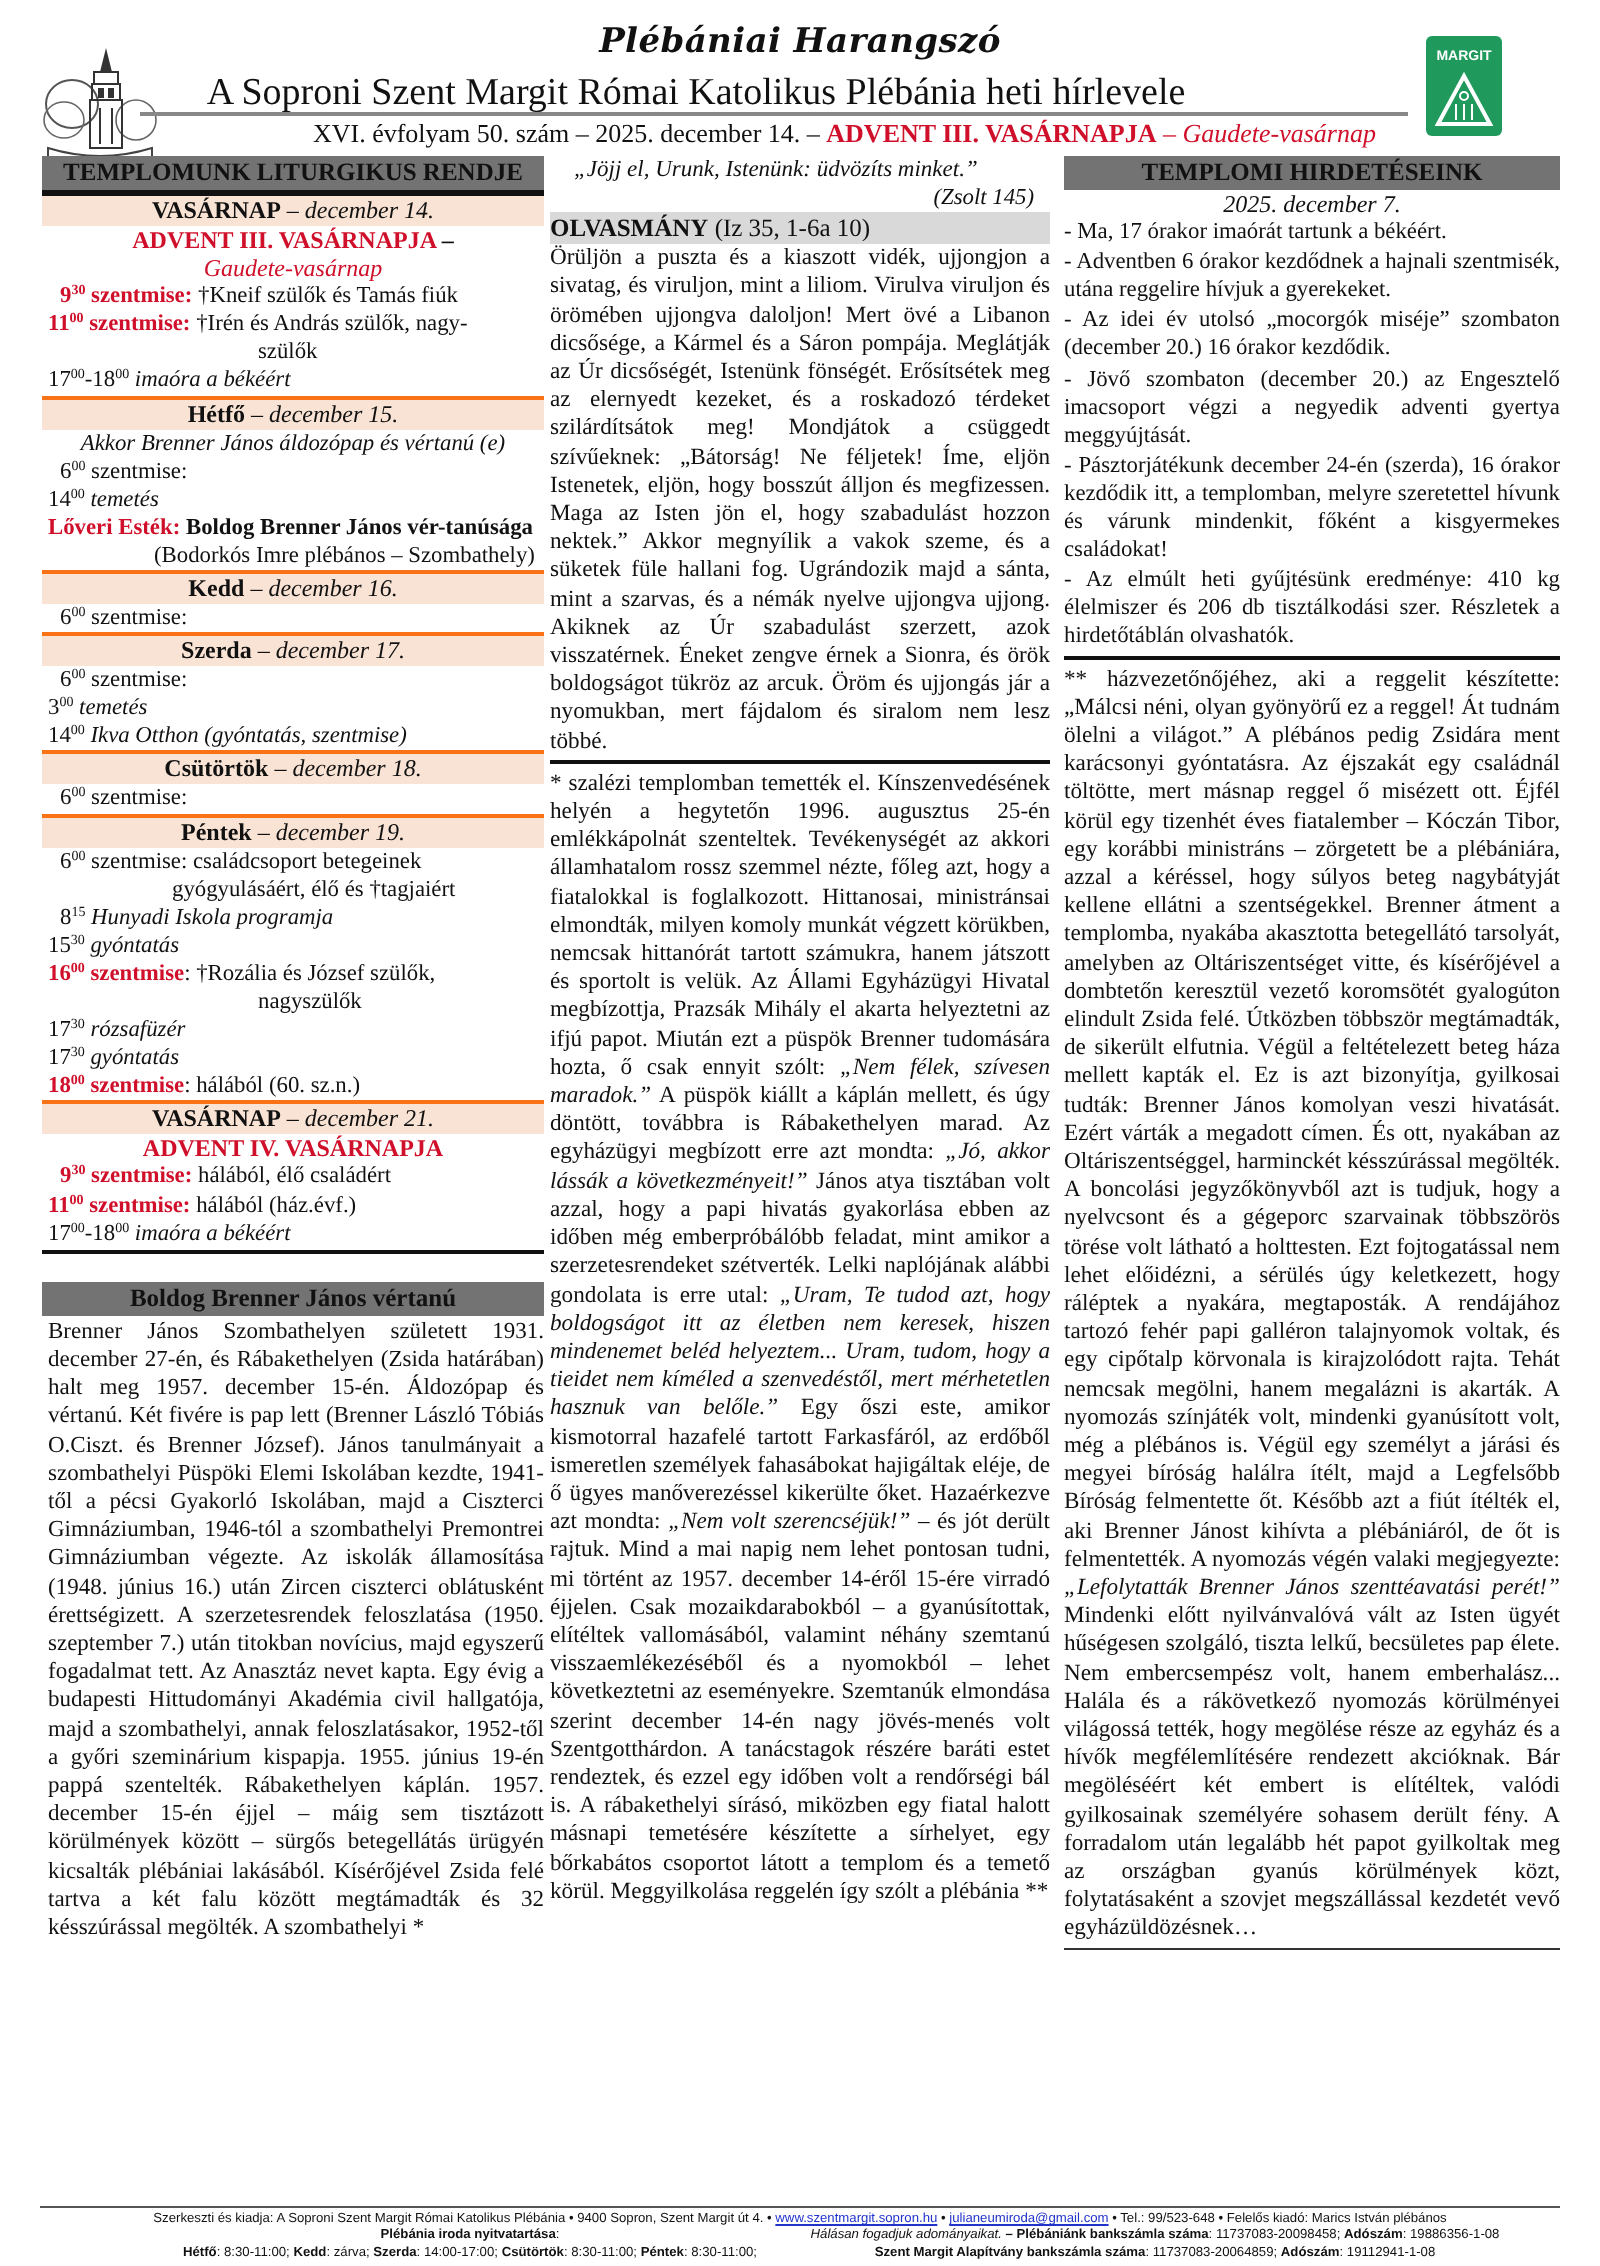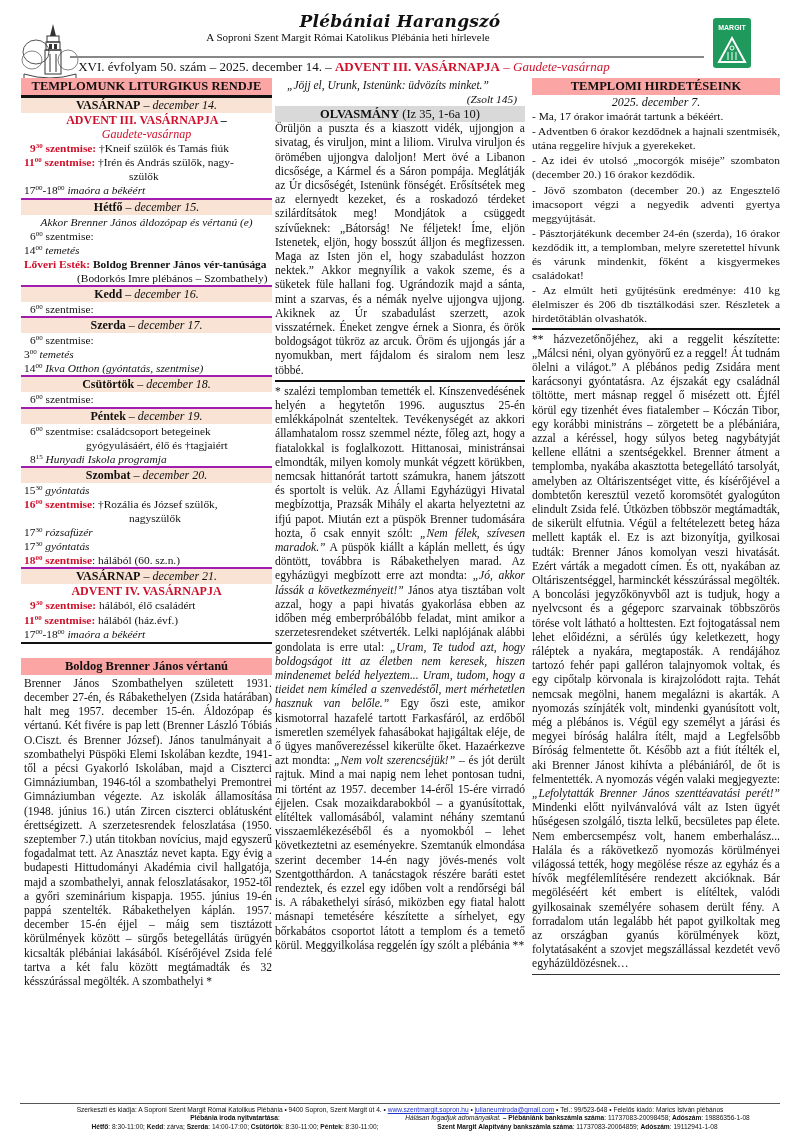--- a/index.html
+++ b/index.html
@@ -8,44 +8,44 @@
   .red { color: #d0102a; }
   .b { font-weight: bold; }
   .i { font-style: italic; }
   sup { font-size: 7px; line-height: 0; vertical-align: 4px; }
 
   
   #header { position: absolute; left: 0; top: 0; width: 800px; height: 90px; }
   #logo-left { position: absolute; left: 20px; top: 22px; width: 60px; height: 66px; }
   #logo-right { position: absolute; left: 713px; top: 18px; width: 38px; height: 50px; }
   #title { position: absolute; left: 0; width: 800px; top: 14px; text-align: center; font-size: 17px; font-style: italic; font-weight: bold; font-family: "DejaVu Serif", serif; letter-spacing: 0.2px; }
-  #subtitle { position: absolute; left: 0; width: 696px; top: 30px; text-align: center; font-size: 11px; }
+  #subtitle { position: absolute; left: 0; width: 696px; top: 40px; text-align: center; font-size: 19px; }
   #header-rule { position: absolute; left: 70px; top: 56px; width: 634px; height: 2px; background: #888; }
-  #issue-line { position: absolute; left: 0; width: 688px; top: 60px; text-align: center; font-size: 13px; }
+  #issue-line { position: absolute; left: 0; width: 688px; top: 60px; text-align: right; font-size: 13px; }
 
   
   .col { position: absolute; top: 78px; }
   #col1 { left: 21px; width: 251px; }
   #col2 { left: 275px; width: 250px; }
   #col3 { left: 532px; width: 248px; }
 
-  .sect-head { background: #fca5a5; text-align: center; font-weight: bold; font-size: 12.5px; height: 17px; line-height: 17px; }
+  .sect-head { background: #737373; text-align: center; font-weight: bold; font-size: 12.5px; height: 17px; line-height: 17px; }
   #col1 > .sect-head:first-child { border-bottom: 3px solid #111; height: 20px; }
-  .day-head { background: #f9e3d4; text-align: center; font-size: 12px; line-height: 15px; border-top: 2px solid #a21caf; }
+  .day-head { background: #f9e3d4; text-align: center; font-size: 12px; line-height: 15px; border-top: 2px solid #f97316; }
   .day-head.first { border-top: none; }
   .center { text-align: center; }
   .line { padding-left: 6px; }
   .indent { padding-left: 89px; }
   .rowline { white-space: nowrap; }
   .just { text-align: justify; }
   .hang { padding-left: 60px; text-indent: -52px; }
 
   #col2 .quote { font-style: italic; font-size: 11.5px; padding-left: 12px; }
   #col2 .quote-src { font-style: italic; text-align: right; padding-right: 8px; }
-  .read-head { background: #d9d9d9; text-align: center; font-size: 12.5px; height: 16px; line-height: 16px; }
+  .read-head { background: #d9d9d9; font-size: 12.5px; height: 16px; line-height: 16px; }
   .rule-thick { height: 2px; background: #111; margin: 2px 0 3px; }
 
   .ann-date { text-align: center; font-style: italic; font-size: 12px; }
   .ann { text-align: justify; margin-bottom: 1px; }
 
   
   #footer-rule { position: absolute; left: 20px; top: 1103px; width: 760px; height: 1px; background: #555; }
   #footer { position: absolute; left: 0; top: 1106px; width: 800px; font-size: 6.6px; line-height: 8.4px; font-family: "Liberation Sans", sans-serif; }
   #footer .f1 { text-align: center; }
   #footer .f2, #footer .f3 { position: relative; height: 8.4px; }
@@ -129,23 +129,20 @@
   </div>
   <div class="line" style="padding-left:9px"><span>6</span><sup>00</sup><span> szentmise:</span></div>
 
   <div class="day-head">
     <span class="b">Péntek</span><span class="i"> – december 19.</span>
   </div>
   <div class="line" style="padding-left:9px"><span>6</span><sup>00</sup><span> szentmise: családcsoport betegeinek</span></div>
   <div style="padding-left:65px">gyógyulásáért, élő és †tagjaiért</div>
   <div class="line" style="padding-left:9px"><span>8</span><sup>15</sup><span class="i"> Hunyadi Iskola programja</span></div>
 
-  <div class="day-head">
-    <span class="b">Szombat</span><span class="i"> – december 20.</span>
-  </div>
   <div class="line" style="padding-left:3px"><span>15</span><sup>30</sup><span class="i"> gyóntatás</span></div>
   <div class="line" style="padding-left:3px"><span class="red b"><span>16</span><sup>00</sup><span> szentmise</span></span><span>: †Rozália és József szülők,</span></div>
   <div style="padding-left:108px">nagyszülők</div>
   <div class="line" style="padding-left:3px"><span>17</span><sup>30</sup><span class="i"> rózsafüzér</span></div>
   <div class="line" style="padding-left:3px"><span>17</span><sup>30</sup><span class="i"> gyóntatás</span></div>
   <div class="line" style="padding-left:3px"><span class="red b"><span>18</span><sup>00</sup><span> szentmise</span></span><span>: hálából (60. sz.n.)</span></div>
 
   <div class="day-head">
     <span class="b">VASÁRNAP</span><span class="i"> – december 21.</span>
   </div>

